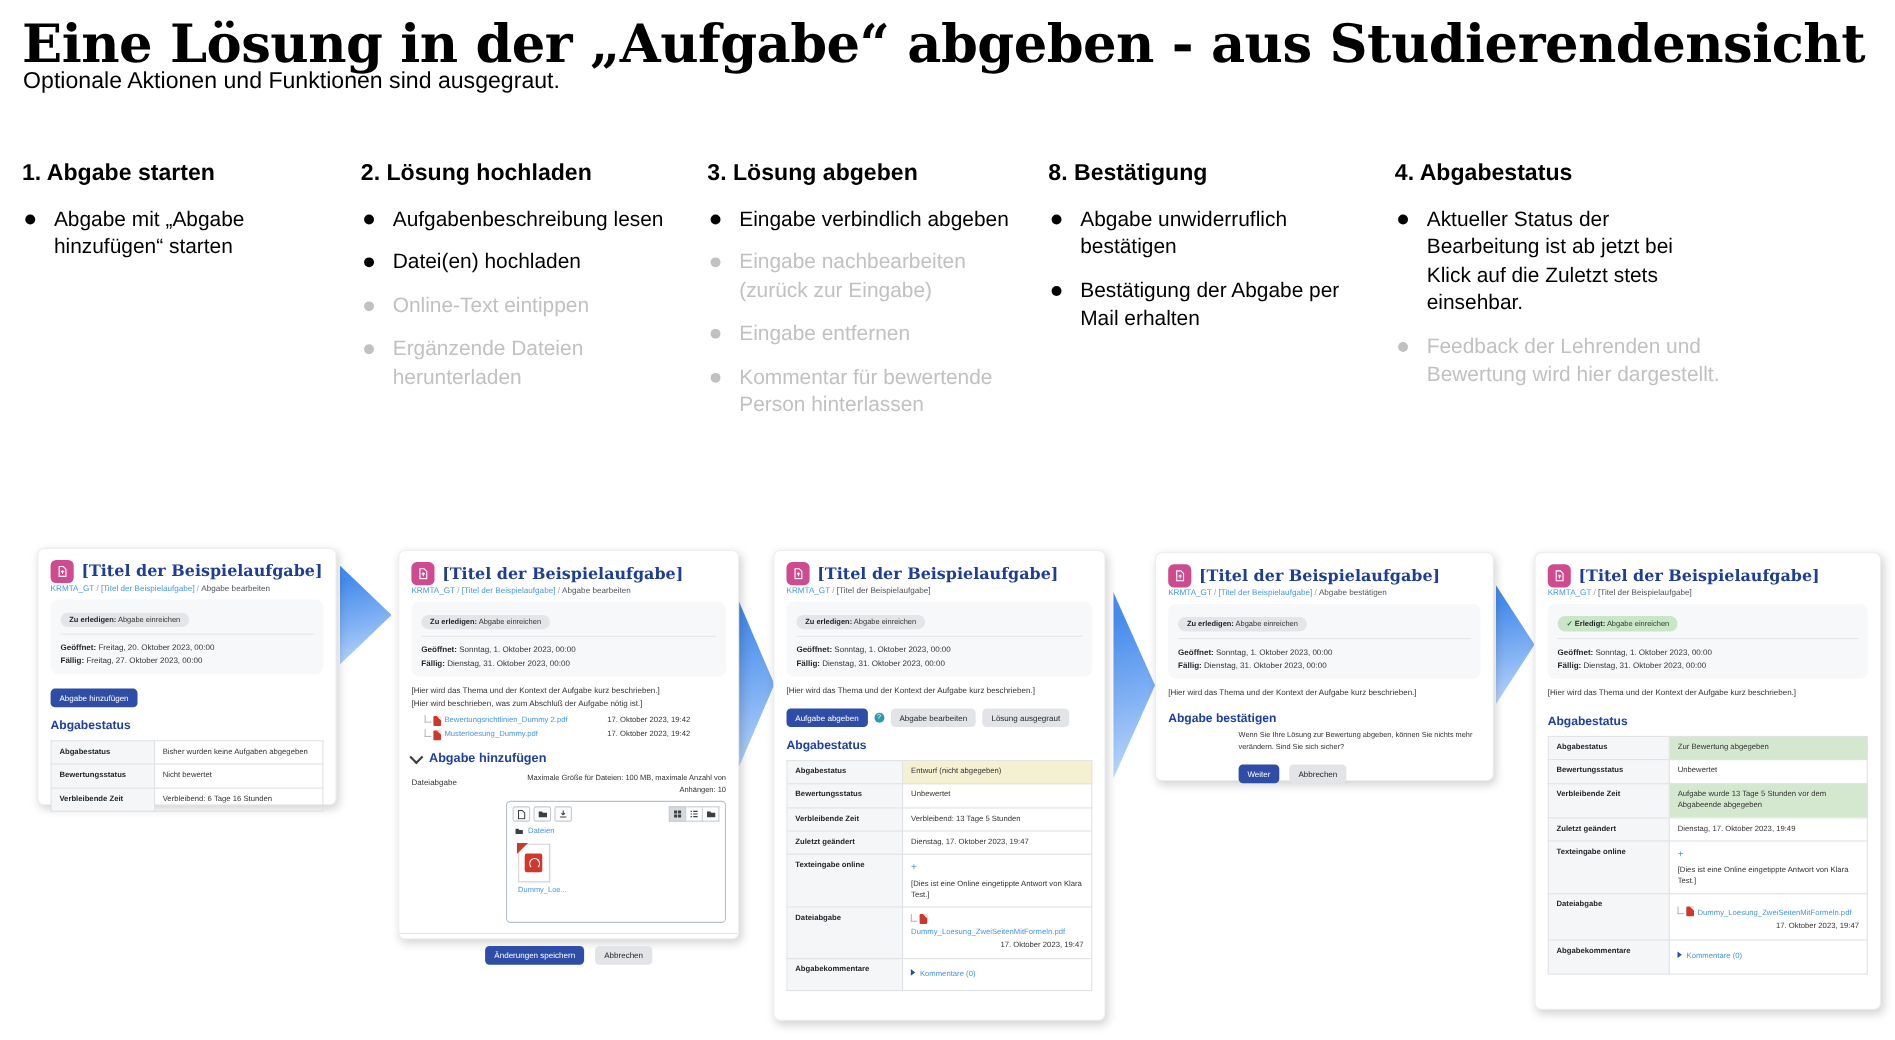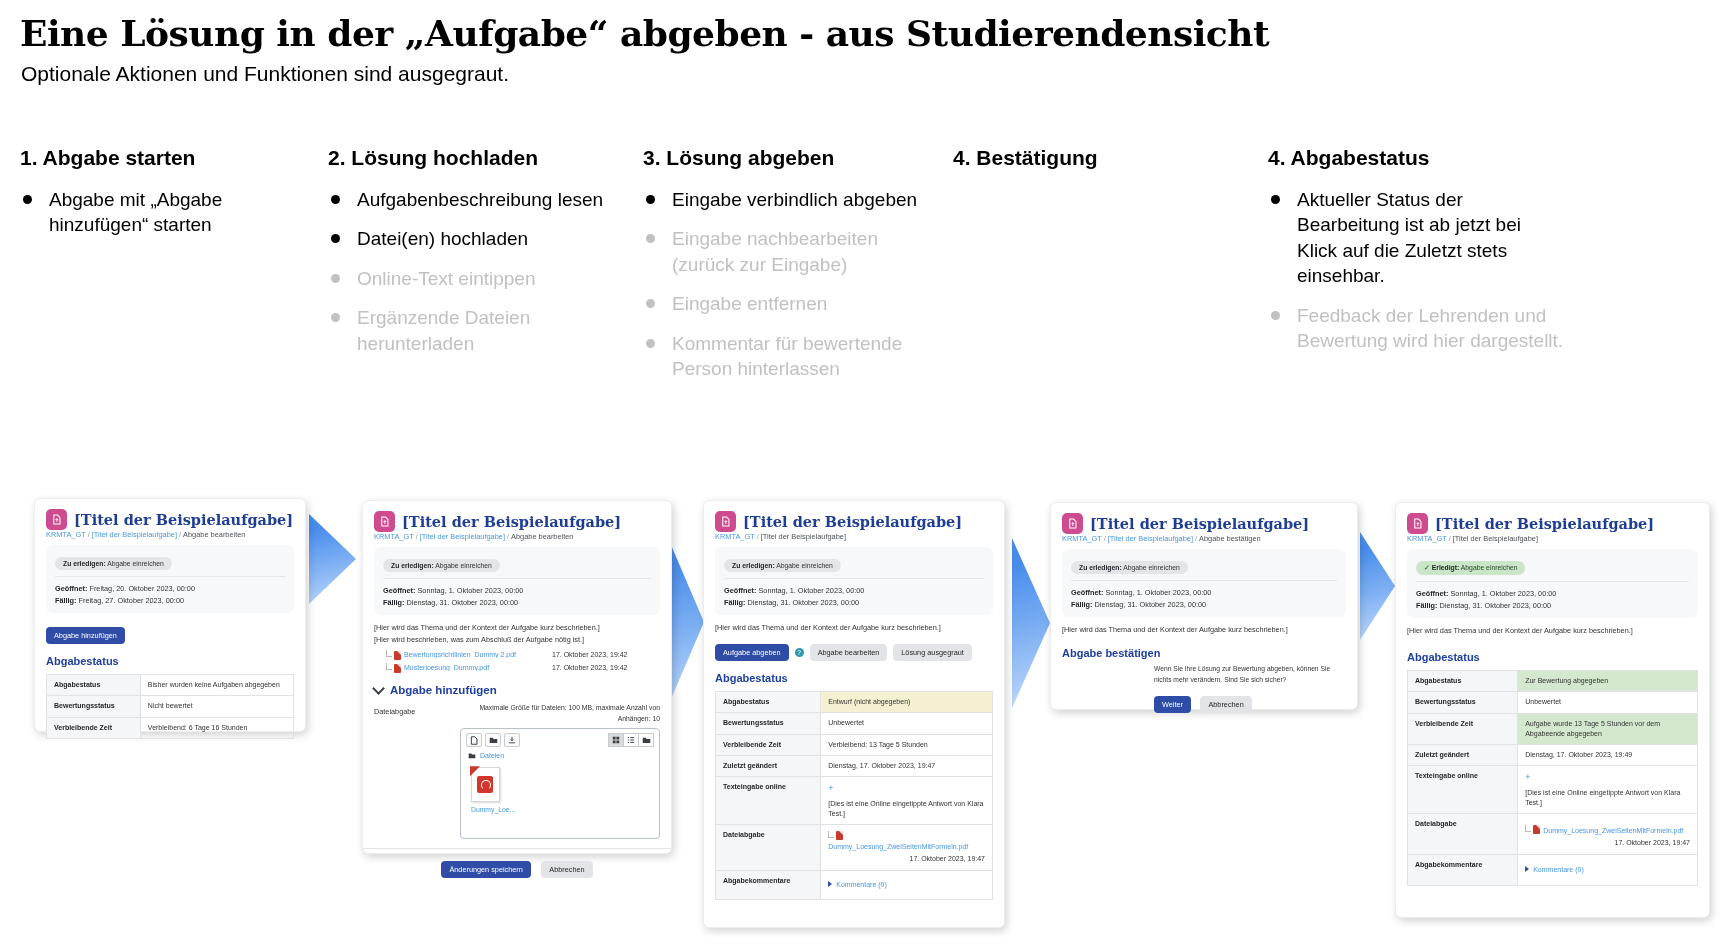--- a/index.html
+++ b/index.html
@@ -1,21 +1,21 @@
 <!DOCTYPE html>
 <html><head>
 <meta charset="utf-8">
 <style>
   html,body{margin:0;padding:0;width:1723px;height:945px;background:#fff;overflow:hidden;
     font-family:"Liberation Sans",sans-serif;}
   .stage{position:relative;width:1723px;height:945px;}
 
   
   .main-title{position:absolute;left:20px;top:12px;font-family:"DejaVu Serif","Liberation Serif",serif;
-    font-weight:bold;font-size:36px;color:#000;letter-spacing:-0.5px;}
+    font-weight:bold;font-size:48px;color:#000;letter-spacing:-0.5px;}
   .subtitle{position:absolute;left:21px;top:62px;font-size:21px;color:#000;}
 
   
   .step{position:absolute;top:146px;}
   .step h2{margin:0 0 17px;font-size:21px;font-weight:bold;color:#000;}
   .step ul{list-style:none;margin:0;padding:0;}
   .step li{position:relative;padding-left:29px;font-size:19px;line-height:1.34;margin-bottom:14px;color:#000;}
   .step li::before{content:"";position:absolute;left:3px;top:8px;width:9px;height:9px;border-radius:50%;background:currentColor;}
   .step li.muted{color:#c1c1c1;}
   .s1{left:20px;width:250px}.s2{left:328px;width:285px}.s3{left:643px;width:285px}
@@ -109,21 +109,21 @@
   .thumbname{font-size:6.8px;color:#4796e3;margin-top:4px;cursor:pointer;}
   .card-footer{border-top:1px solid #e3e3e3;margin:9px -11px 0;padding:9px 0 2px;text-align:center;}
   .card-footer .btn{margin:0 3px;}
 
   
   .btnrow{margin-top:10px;display:flex;align-items:center;gap:6px;text-align:center;}
   .help-circle{width:9px;height:9px;border-radius:50%;background:#2e9bad;color:#fff;font-size:6.5px;
     display:flex;align-items:center;justify-content:center;cursor:pointer;flex:0 0 auto;}
 
   
-  .confirm-wrap{margin-left:92px;margin-top:5px;}
+  .confirm-wrap{margin-left:64px;margin-top:5px;}
   .confirm-text{font-size:6.7px;line-height:1.6;color:#333;}
   .confirm-btns{margin-top:7px;}
   .confirm-btns .btn{margin-right:5px;}
 </style>
 </head>
 <body>
 
 <div class="stage">
 
   <div class="main-title">Eine Lösung in der „Aufgabe“ abgeben - aus Studierendensicht</div>
@@ -147,21 +147,25 @@
   <div class="step s3">
     <h2>3. Lösung abgeben</h2>
     <ul>
       <li>Eingabe verbindlich abgeben</li>
       <li class="muted">Eingabe nachbearbeiten (zurück zur Eingabe)</li>
       <li class="muted">Eingabe entfernen</li>
       <li class="muted">Kommentar für bewertende Person hinterlassen</li>
     </ul>
   </div>
   <div class="step s4">
-    <h2>4. Bestätigung</h2>
+    <h2>8. Bestätigung</h2>
+    <ul>
+      <li>Abgabe unwiderruflich bestätigen</li>
+      <li>Bestätigung der Abgabe per Mail erhalten</li>
+    </ul>
   </div>
   <div class="step s5">
     <h2>4. Abgabestatus</h2>
     <ul>
       <li>Aktueller Status der Bearbeitung ist ab jetzt bei Klick auf die Zuletzt stets einsehbar.</li>
       <li class="muted">Feedback der Lehrenden und Bewertung wird hier dargestellt.</li>
     </ul>
   </div>
 
   <div class="flow-arrow a1"></div>

